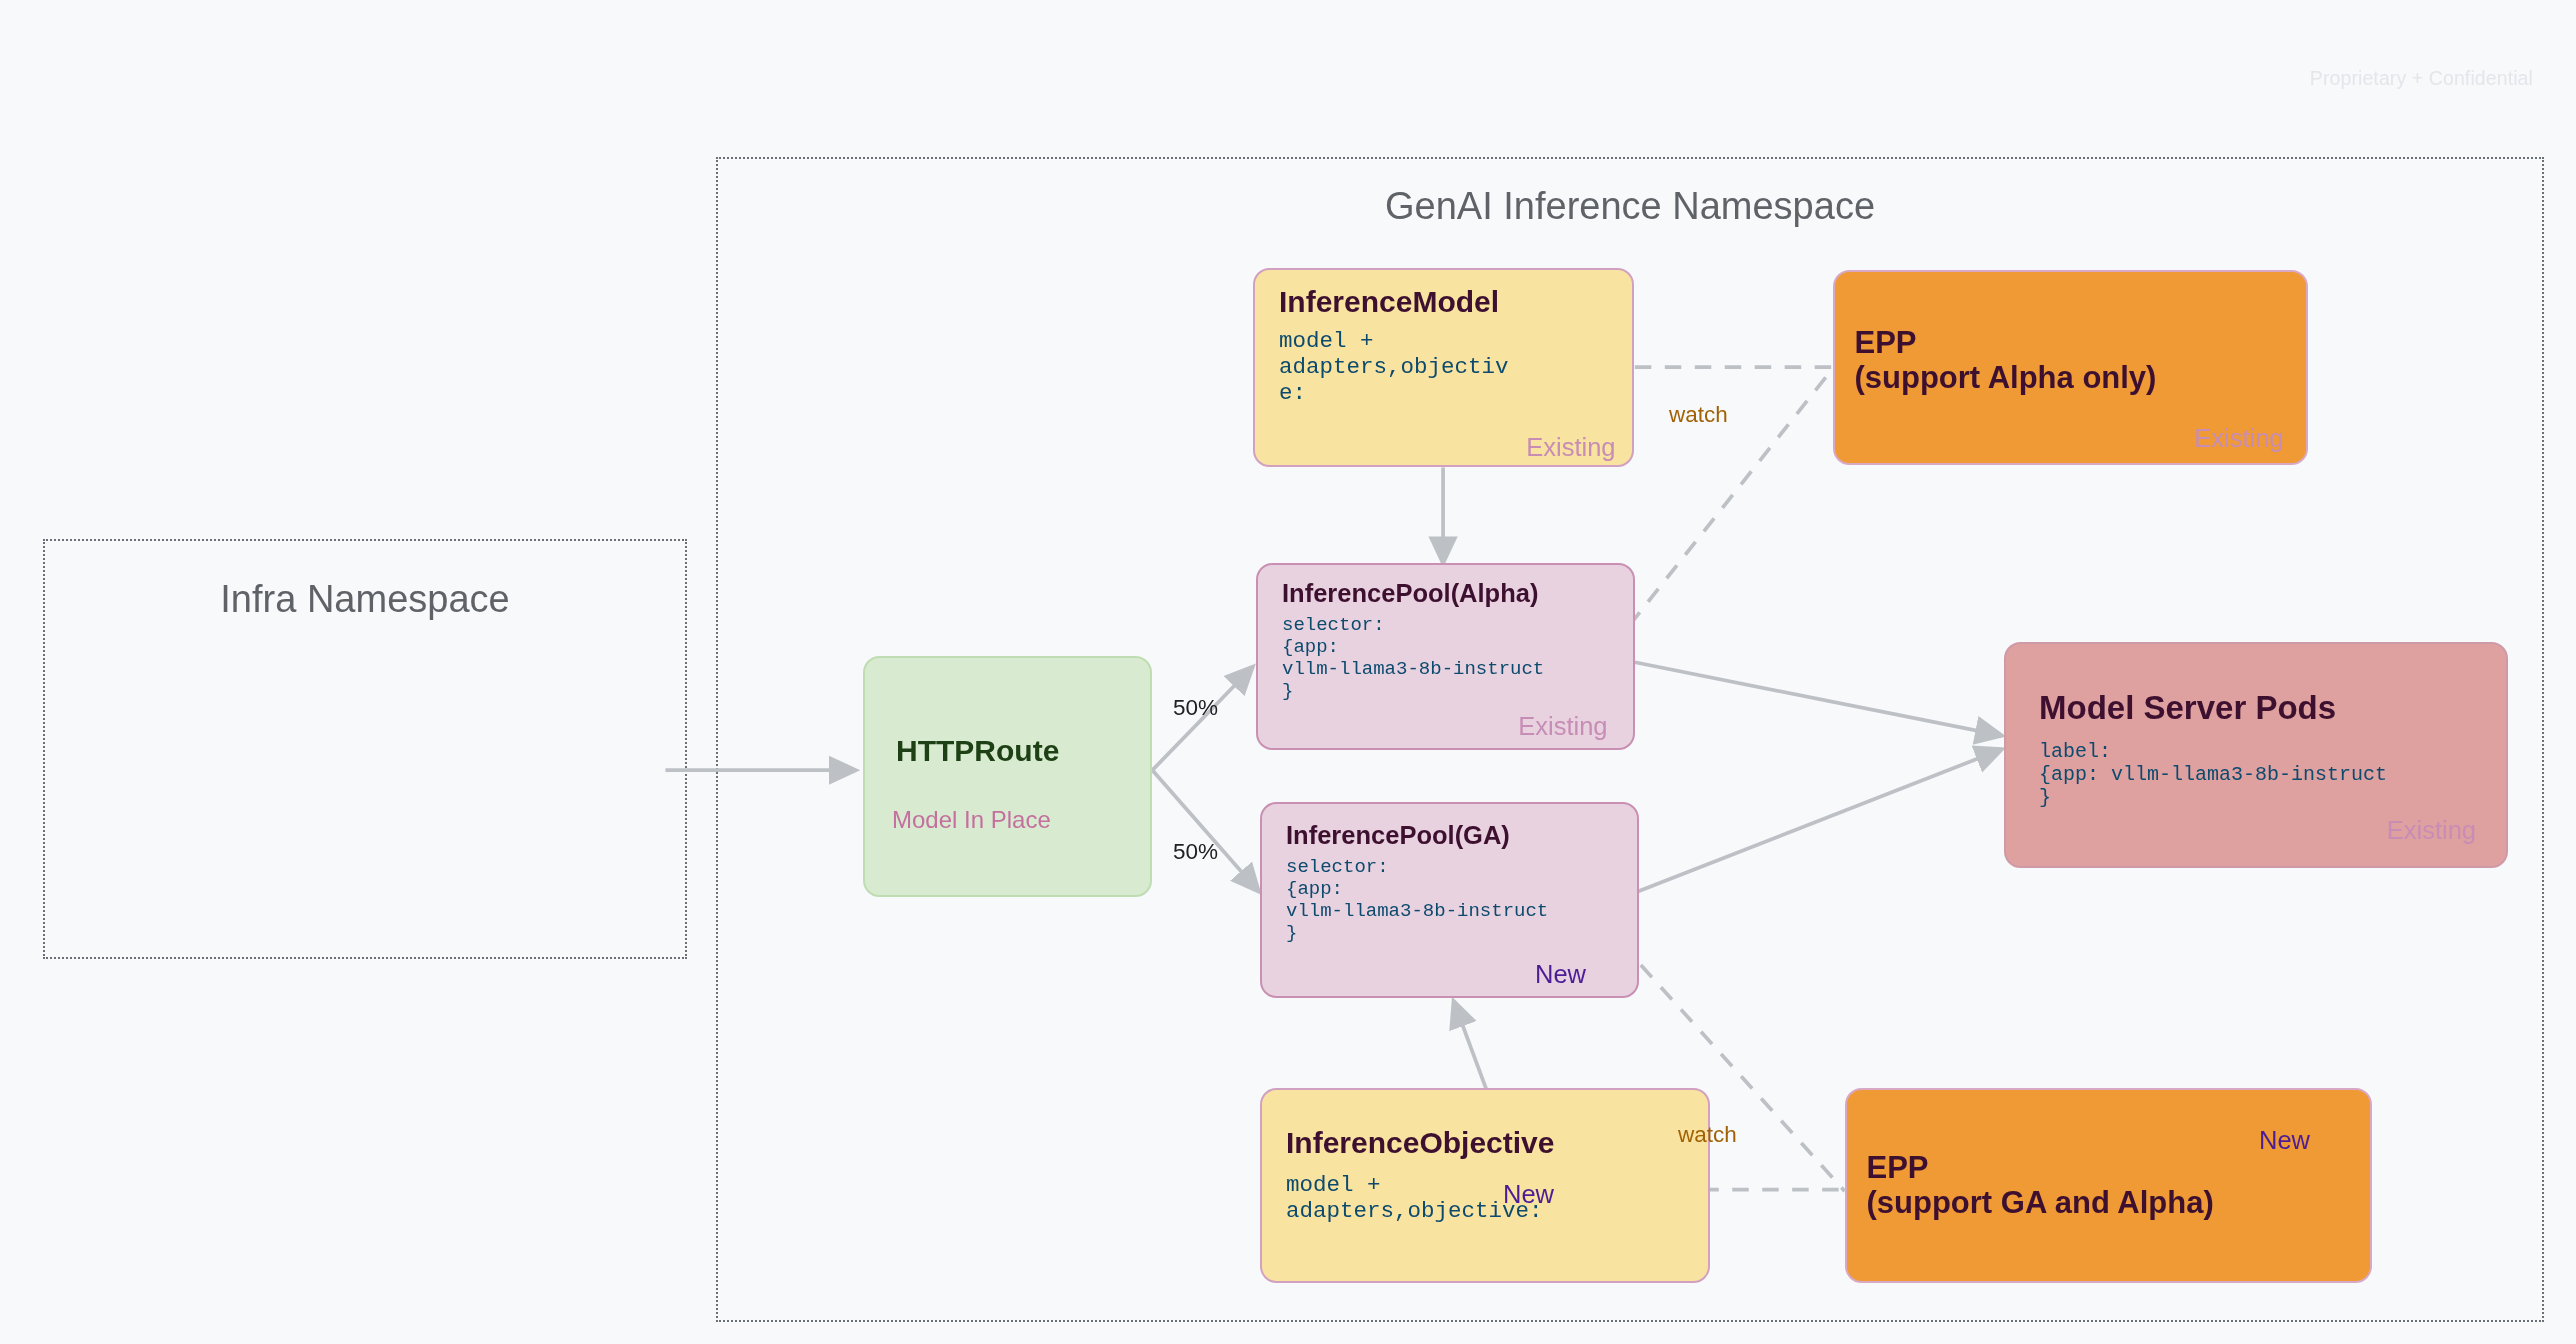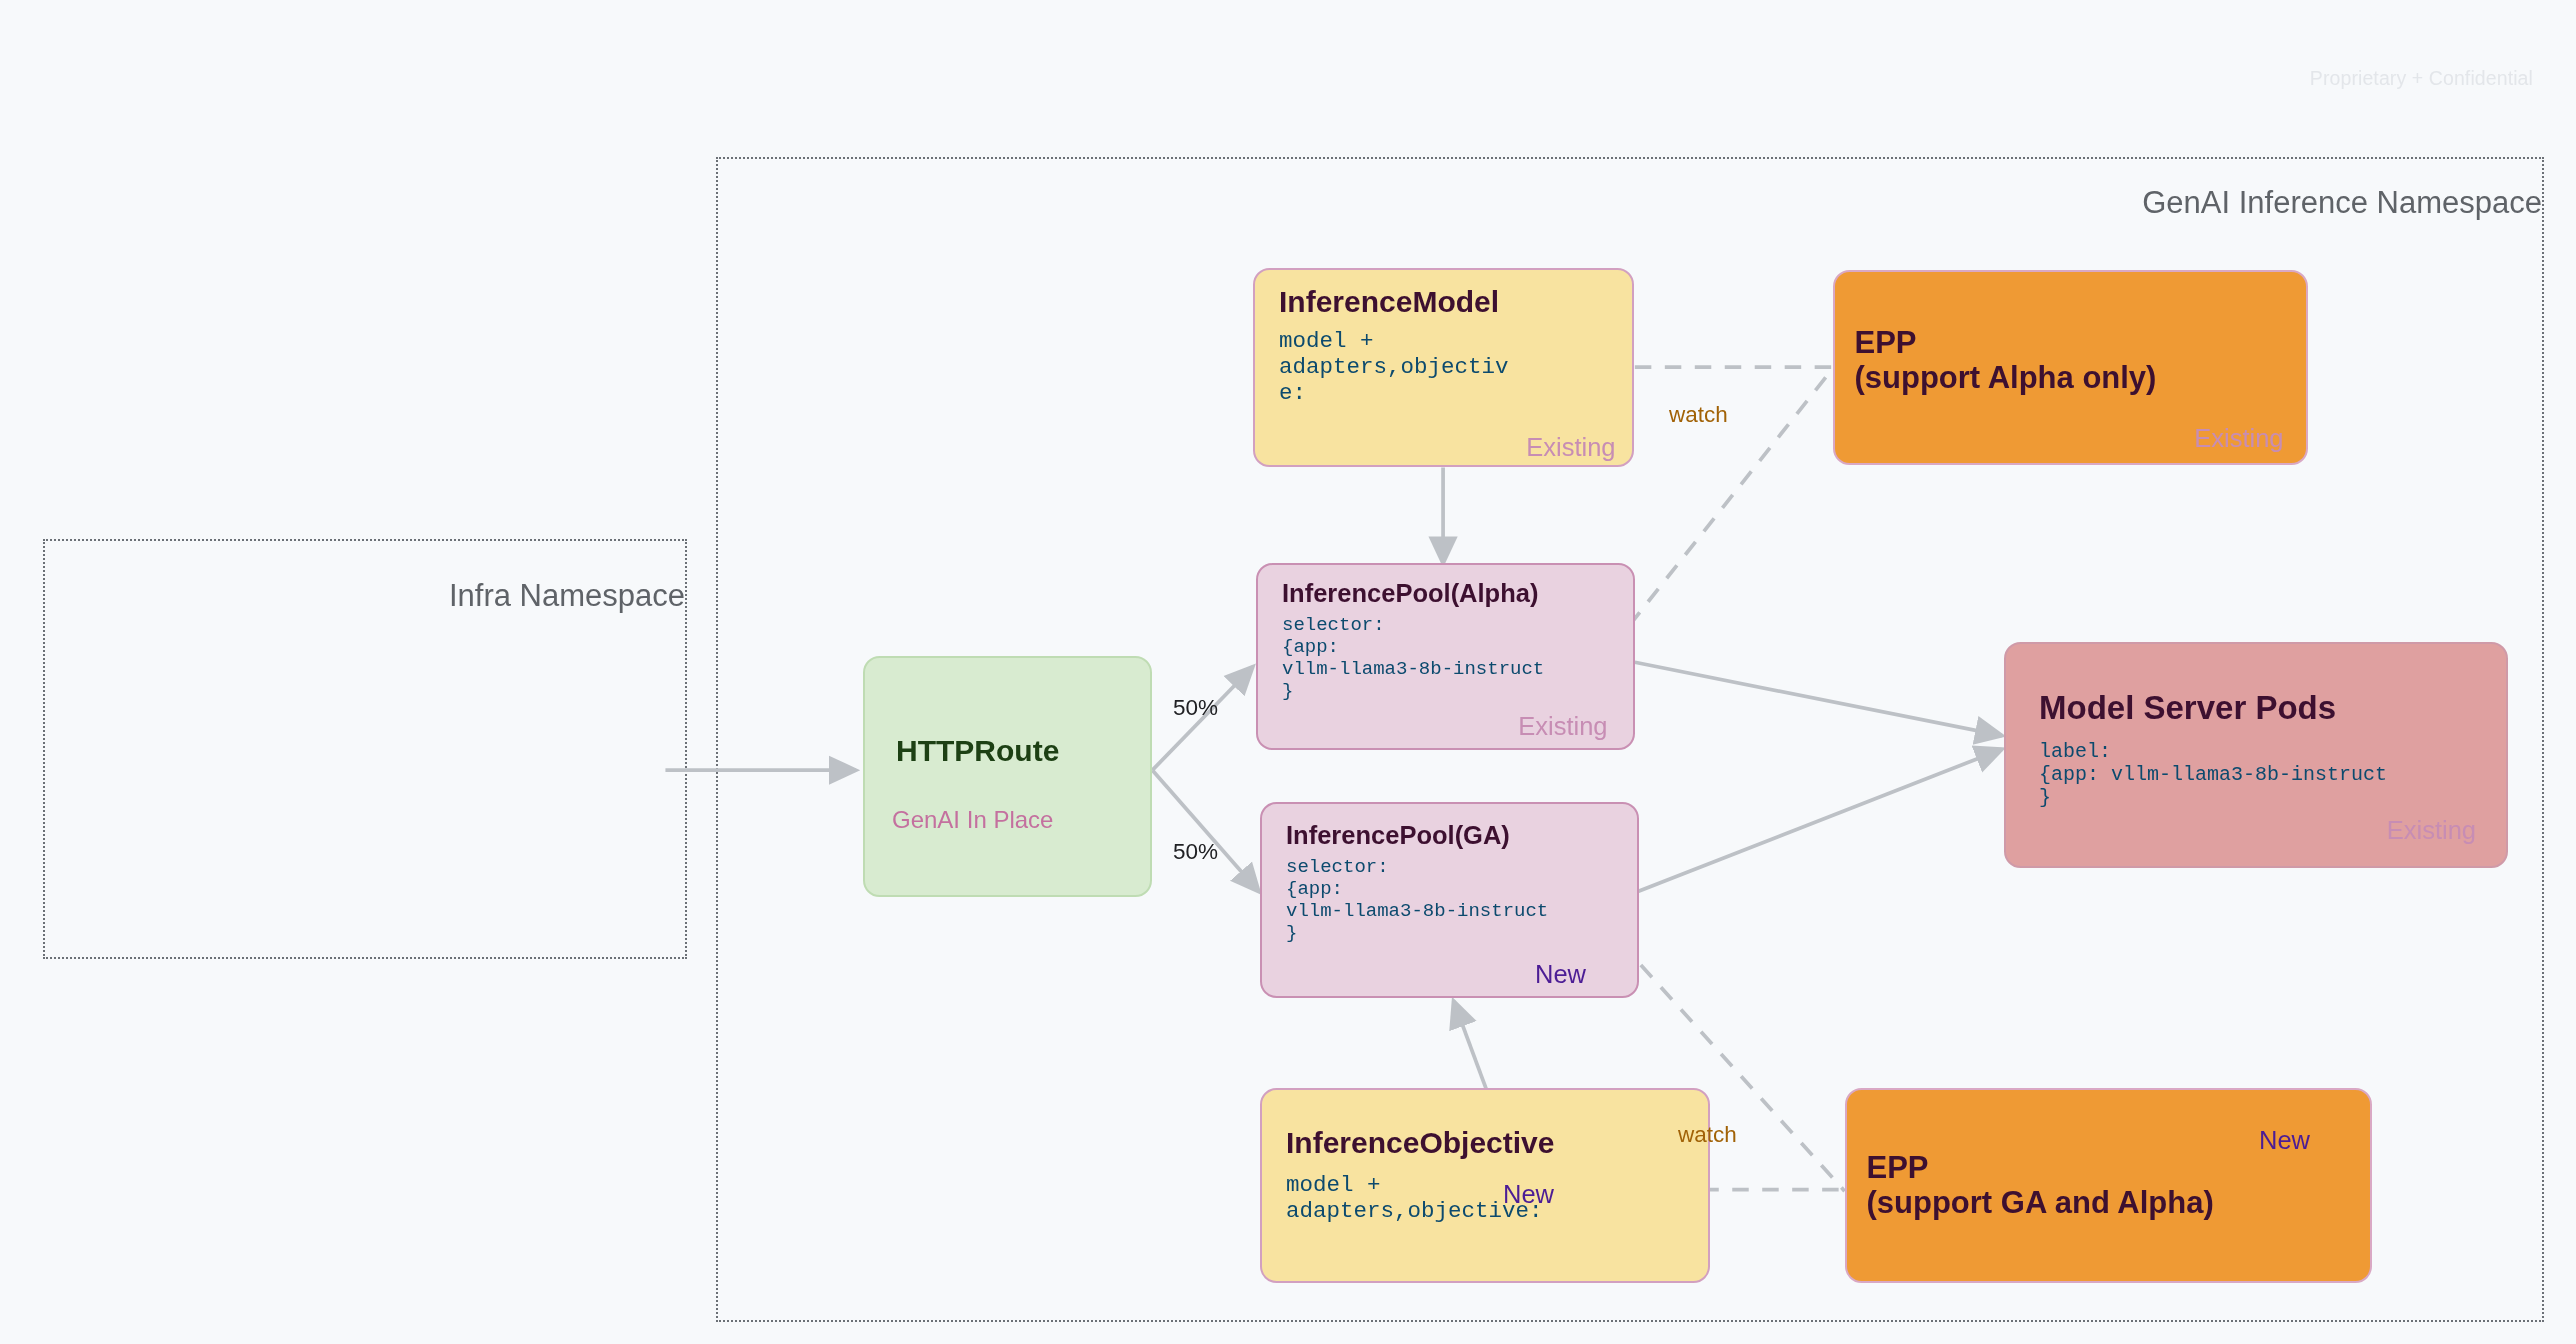--- a/index.html
+++ b/index.html
@@ -29,22 +29,22 @@
   
   .ns {
     position: absolute;
     border: 2.2px dotted #6b7076;
     background: transparent;
     box-sizing: border-box;
   }
   .ns-title {
     position: absolute;
     width: 100%;
-    text-align: right;
-    font-size: 31px;
+    text-align: center;
+    font-size: 38px;
     color: #5f6368;
     font-weight: 400;
     white-space: nowrap;
   }
 
   
   .node {
     position: absolute;
     box-sizing: border-box;
     border-radius: 16.5px;
@@ -140,21 +140,21 @@
     <line x1="2150" y1="866" x2="2446" y2="492" stroke="#bdc1c6" stroke-width="5" stroke-dasharray="22 18"></line>
 
     <line x1="2192" y1="1588" x2="2462" y2="1588" stroke="#bdc1c6" stroke-width="5" stroke-dasharray="22 18"></line>
 
     <line x1="2190" y1="1288" x2="2462" y2="1590" stroke="#bdc1c6" stroke-width="5" stroke-dasharray="22 18"></line>
   </svg>
 
 
   <div class="node n-route" style="left:863px; top:656px; width:289px; height:241px;">
     <div class="title" style="font-size:30px; position:absolute; left:31px; top:76px;">HTTPRoute</div>
-    <div class="badge badge-inplace" style="font-size:24px; left:27px; top:148px;">GenAI In Place</div>
+    <div class="badge badge-inplace" style="font-size:24px; left:27px; top:148px;">Model In Place</div>
   </div>
 
   <div class="node n-yellow" style="left:1253px; top:268px; width:381px; height:199px;">
     <div class="title" style="font-size:30px; position:absolute; left:24px; top:15px;">InferenceModel</div>
     <div class="mono" style="font-size:22.5px; position:absolute; left:24px; top:58px;">model +
 adapters,objectiv
 e:</div>
     <div class="badge badge-existing" style="font-size:25.5px; right:16.5px; bottom:3px;">Existing</div>
   </div>
 

